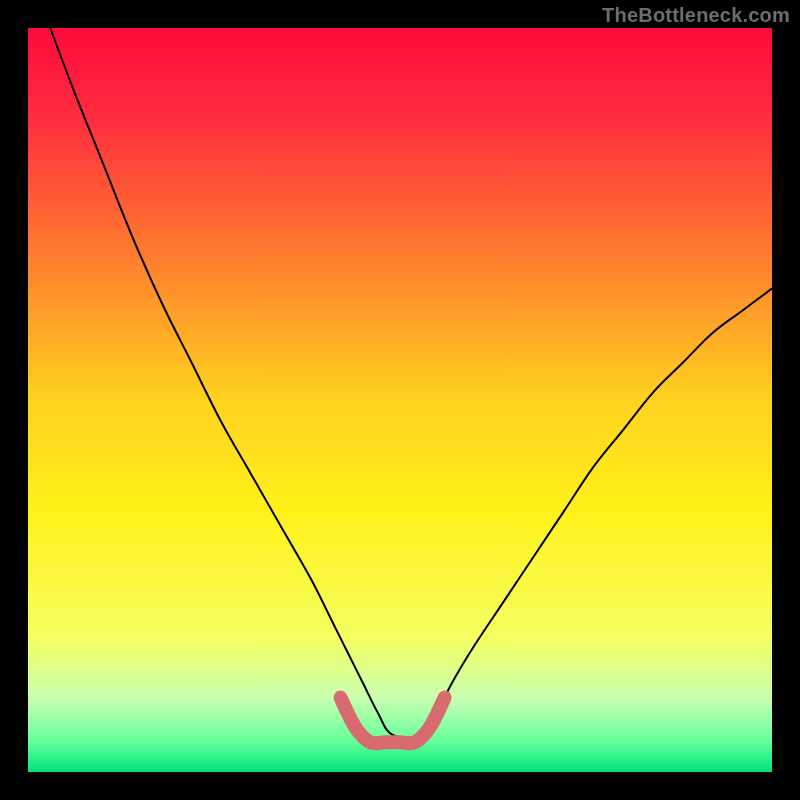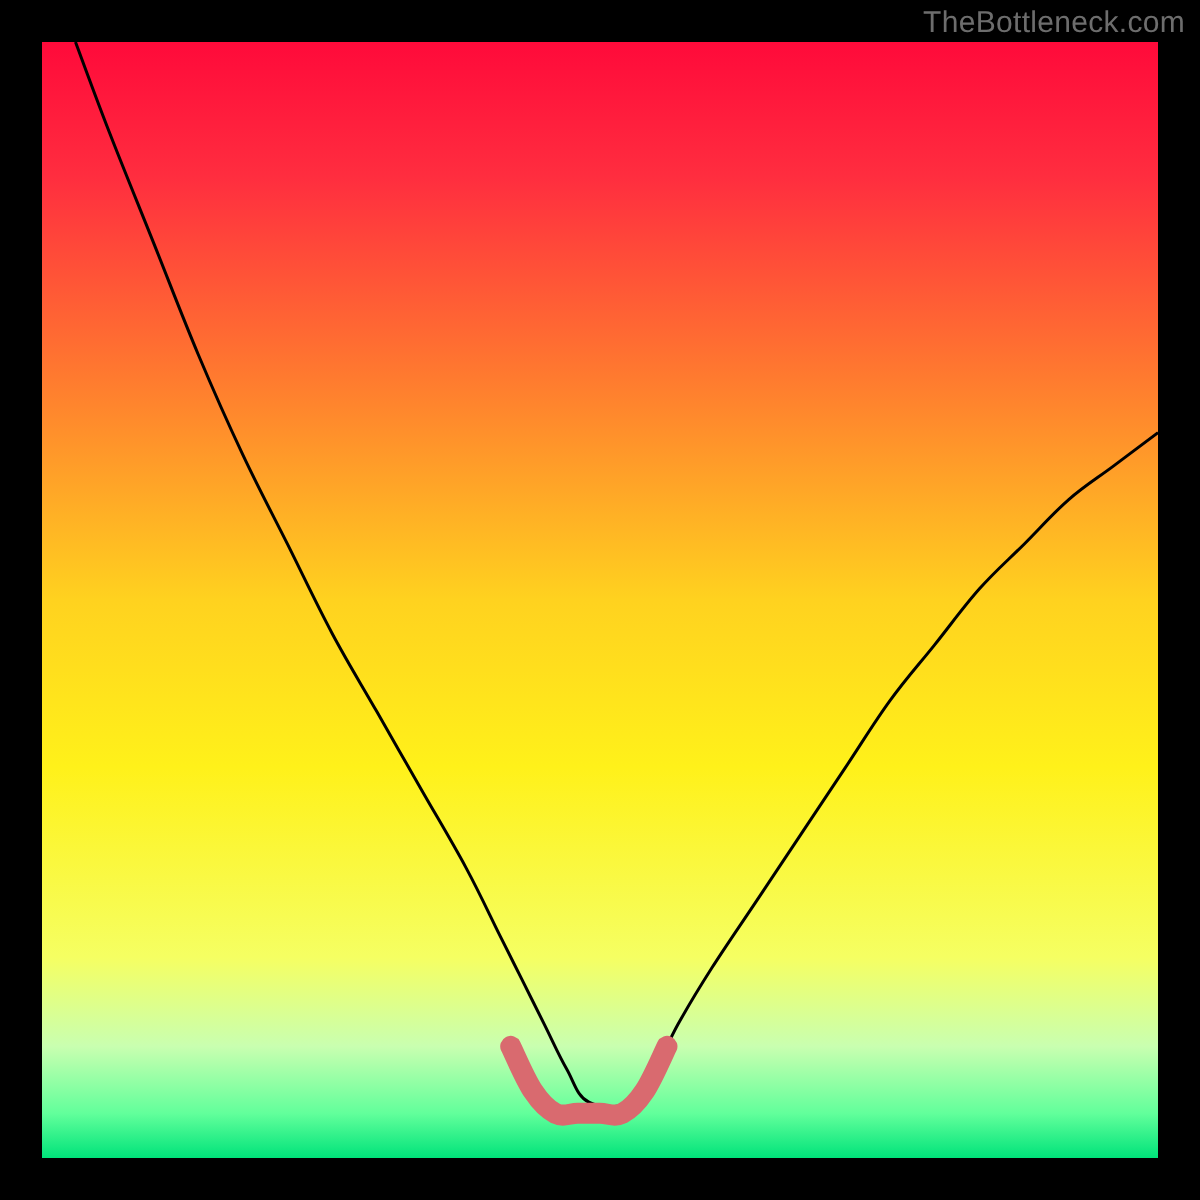--- a/index.html
+++ b/index.html
@@ -9,20 +9,21 @@
     height: 800px;
     overflow: hidden;
     background: #000;
     font-family: Arial, Helvetica, sans-serif;
   }
   .frame {
     position: absolute;
     left: 0; top: 0;
     width: 800px; height: 800px;
     background: #000;
+    font-weight: bold;
   }
   .plot {
     position: absolute;
     left: 28px;
     top: 28px;
     width: 744px;
     height: 744px;
     
   }
   .watermark {

